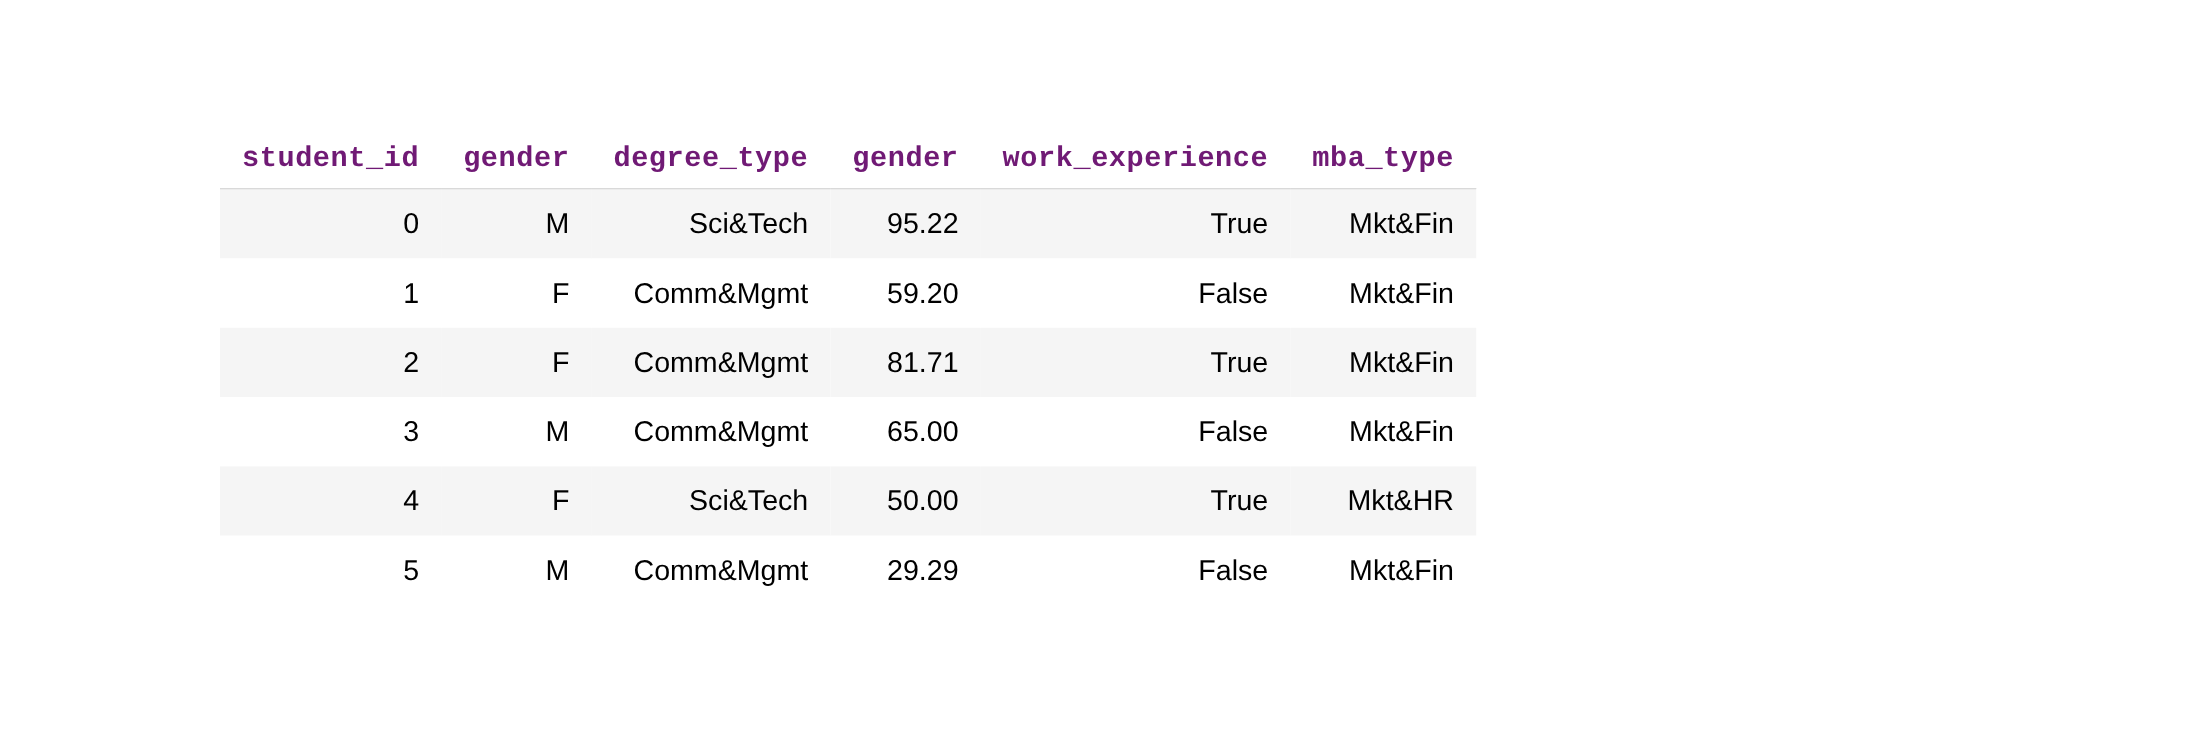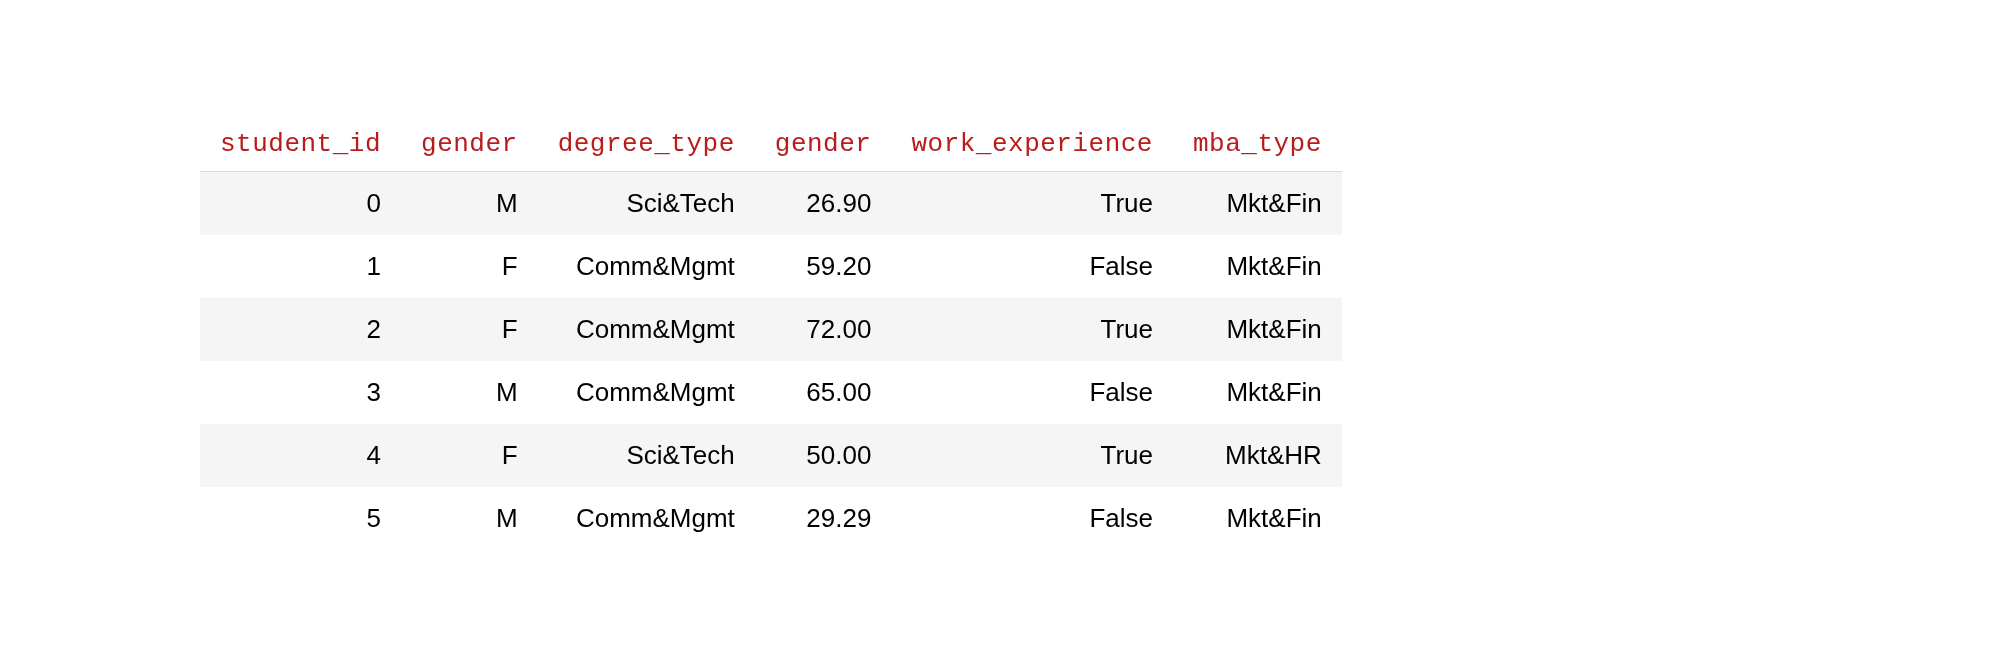--- a/index.html
+++ b/index.html
@@ -13,25 +13,25 @@
       align-items: center;
       padding-left: 200px;
       box-sizing: border-box;
     }
     table {
       border-collapse: collapse;
       font-size: 26px;
     }
     thead th {
       font-family: "SFMono-Regular", Consolas, "Liberation Mono", Menlo, monospace;
-      font-weight: 400;
+      font-weight: 700;
       text-align: right;
       padding: 12px 20px;
       border-bottom: 1px solid #d9d9d9;
-      color: #b91c1c;
+      color: #701a75;
       letter-spacing: 0.5px;
     }
     tbody td {
       text-align: right;
       padding: 16px 20px;
       color: #000;
       font-weight: 400;
     }
     tbody tr:nth-child(odd) {
       background-color: #f5f5f5;
@@ -52,37 +52,37 @@
       <th>gender</th>
       <th>work_experience</th>
       <th>mba_type</th>
     </tr>
   </thead>
   <tbody>
     <tr>
       <td>0</td>
       <td>M</td>
       <td>Sci&amp;Tech</td>
-      <td>26.90</td>
+      <td>95.22</td>
       <td>True</td>
       <td>Mkt&amp;Fin</td>
     </tr>
     <tr>
       <td>1</td>
       <td>F</td>
       <td>Comm&amp;Mgmt</td>
       <td>59.20</td>
       <td>False</td>
       <td>Mkt&amp;Fin</td>
     </tr>
     <tr>
       <td>2</td>
       <td>F</td>
       <td>Comm&amp;Mgmt</td>
-      <td>72.00</td>
+      <td>81.71</td>
       <td>True</td>
       <td>Mkt&amp;Fin</td>
     </tr>
     <tr>
       <td>3</td>
       <td>M</td>
       <td>Comm&amp;Mgmt</td>
       <td>65.00</td>
       <td>False</td>
       <td>Mkt&amp;Fin</td>

